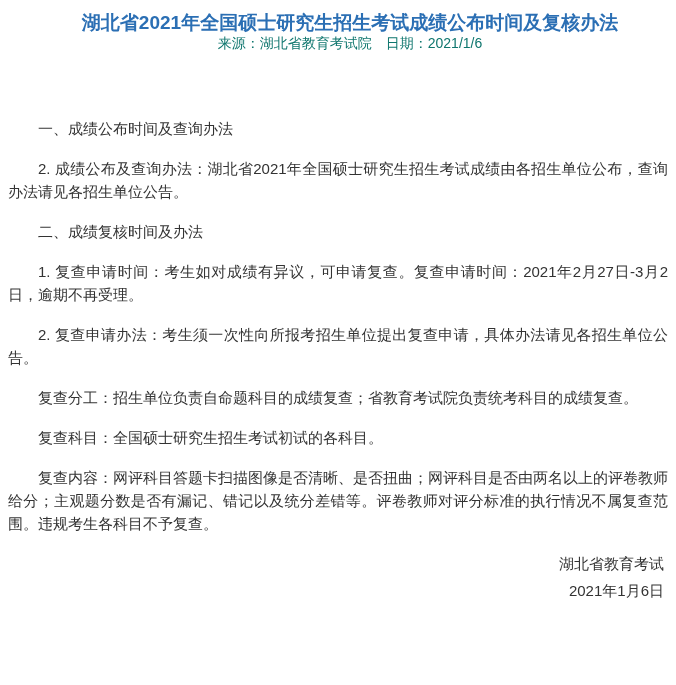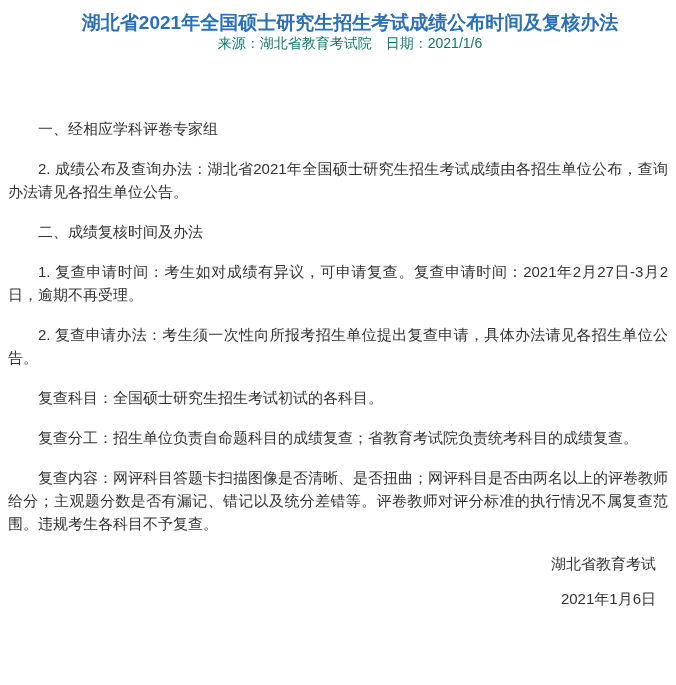--- a/index.html
+++ b/index.html
@@ -44,44 +44,44 @@
     margin: 17px 0;
     line-height: 23px;
     text-indent: 2em;
     text-align: justify;
   }
   .signature-block {
     margin: 17px 0 0 0;
     text-align: right;
   }
   .signature-block p {
-    margin: 12px;
+    margin: 4px;
     line-height: 23px;
   }
 </style>
 </head>
 <body>
 
 <div class="page">
 
   <header class="article-header">
     <h1 class="page-title">湖北省2021年全国硕士研究生招生考试成绩公布时间及复核办法</h1>
     <div class="article-meta">
       <span class="meta-source">来源：湖北省教育考试院</span><span class="meta-date">日期：2021/1/6</span>
     </div>
   </header>
 
   <main class="article-body">
-    <p class="para">一、经相应学科评卷专家组</p>
+    <p class="para">一、成绩公布时间及查询办法</p>
     <p class="para">2. 成绩公布及查询办法：湖北省2021年全国硕士研究生招生考试成绩由各招生单位公布，查询办法请见各招生单位公告。</p>
     <p class="para">二、成绩复核时间及办法</p>
     <p class="para">1. 复查申请时间：考生如对成绩有异议，可申请复查。复查申请时间：2021年2月27日-3月2日，逾期不再受理。</p>
     <p class="para">2. 复查申请办法：考生须一次性向所报考招生单位提出复查申请，具体办法请见各招生单位公告。</p>
+    <p class="para">复查分工：招生单位负责自命题科目的成绩复查；省教育考试院负责统考科目的成绩复查。</p>
     <p class="para">复查科目：全国硕士研究生招生考试初试的各科目。</p>
-    <p class="para">复查分工：招生单位负责自命题科目的成绩复查；省教育考试院负责统考科目的成绩复查。</p>
     <p class="para">复查内容：网评科目答题卡扫描图像是否清晰、是否扭曲；网评科目是否由两名以上的评卷教师给分；主观题分数是否有漏记、错记以及统分差错等。评卷教师对评分标准的执行情况不属复查范围。违规考生各科目不予复查。</p>
 
     <div class="signature-block">
       <p>湖北省教育考试</p>
       <p>2021年1月6日</p>
     </div>
   </main>
 
 </div>
 

